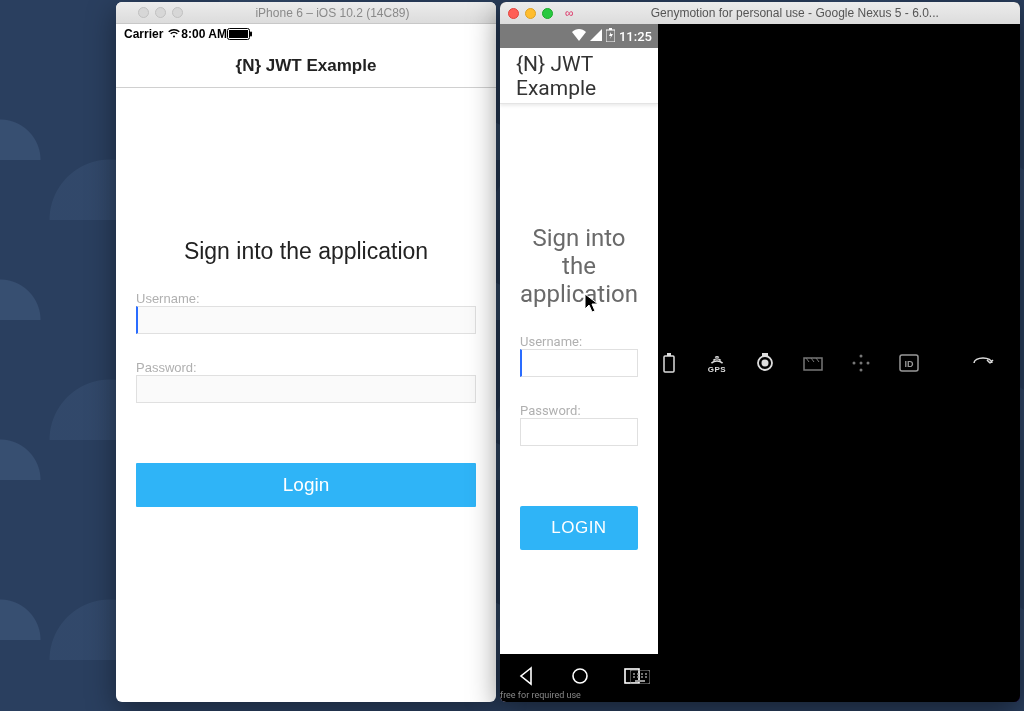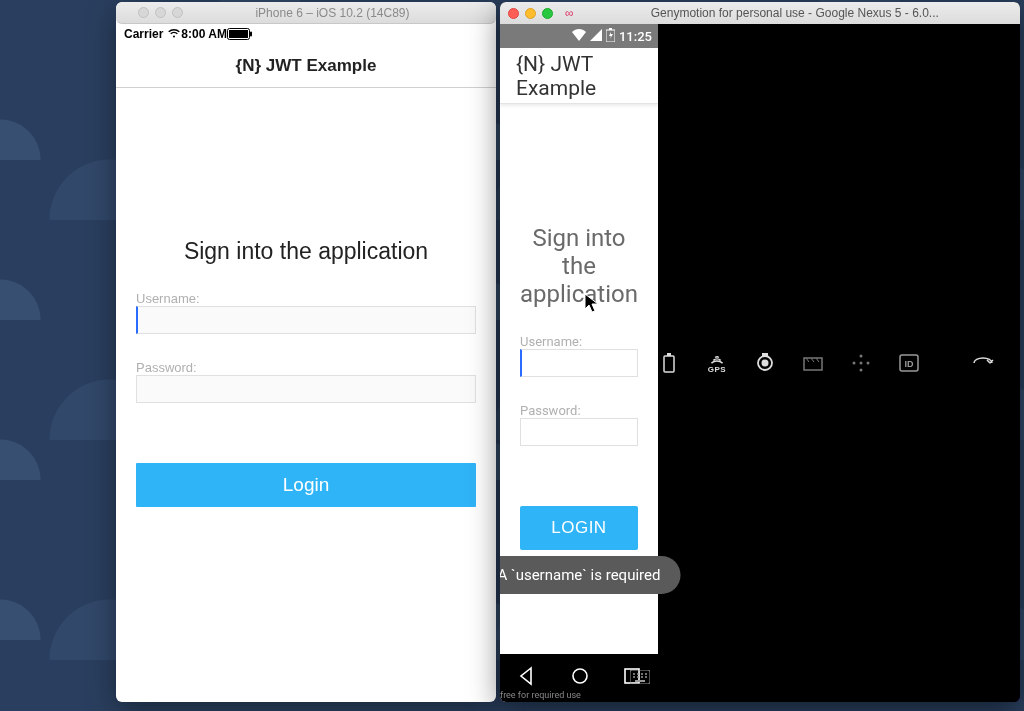--- a/index.html
+++ b/index.html
@@ -33,21 +33,21 @@
     box-shadow:0 8px 30px rgba(0,0,0,.4);
     overflow:hidden;
     display:flex; flex-direction:column;
   }
   .ios-titlebar {
     height:22px;
     background:linear-gradient(#ececec,#dcdcdc);
     border-bottom:1px solid #c8c8c8;
     display:flex; align-items:center;
     padding:0 22px;
-    font-size:12px; color:#6a6a6a;border-radius:6px;
+    font-size:12px; color:#6a6a6a;
   }
   .mac-dots { display:flex; gap:6px; margin-right:8px;}
   .mac-dot { width:11px; height:11px; border-radius:50%; background:#d7d7d7; border:1px solid #c0c0c0;}
   .ios-titlebar .title { flex:1; text-align:center; font-size:12px; color:#8a8a8a;}
   .ios-statusbar {
     height:20px; display:flex; align-items:center; 
     padding:0 8px; font-size:12px; font-weight:600; color:#000;
   }
   .ios-statusbar .left { display:flex; align-items:center; gap:4px;}
   .ios-statusbar .right svg { display:block;}
@@ -251,21 +251,20 @@
         <div class="android-heading">Sign into the application</div>
 
         <label class="and-label">Username:</label>
         <input class="and-input focus" style="">
 
         <label class="and-label">Password:</label>
         <input class="and-input" type="password" style="">
 
         <button class="and-login-btn">LOGIN</button>
 
-        <div class="toast">A `username` is required</div>
 
         <div class="cursor" style="left:85px; top:190px;">
           <svg width="14" height="20" viewBox="0 0 14 20">
               <path d="M0 0l0 15 4-4 3 7 3-1-3-7 6 0z" fill="#000" stroke="#fff" stroke-width="1"></path>
             </svg>
         </div>
       </div>
 
       <div class="android-navbuttons">
         <span>

